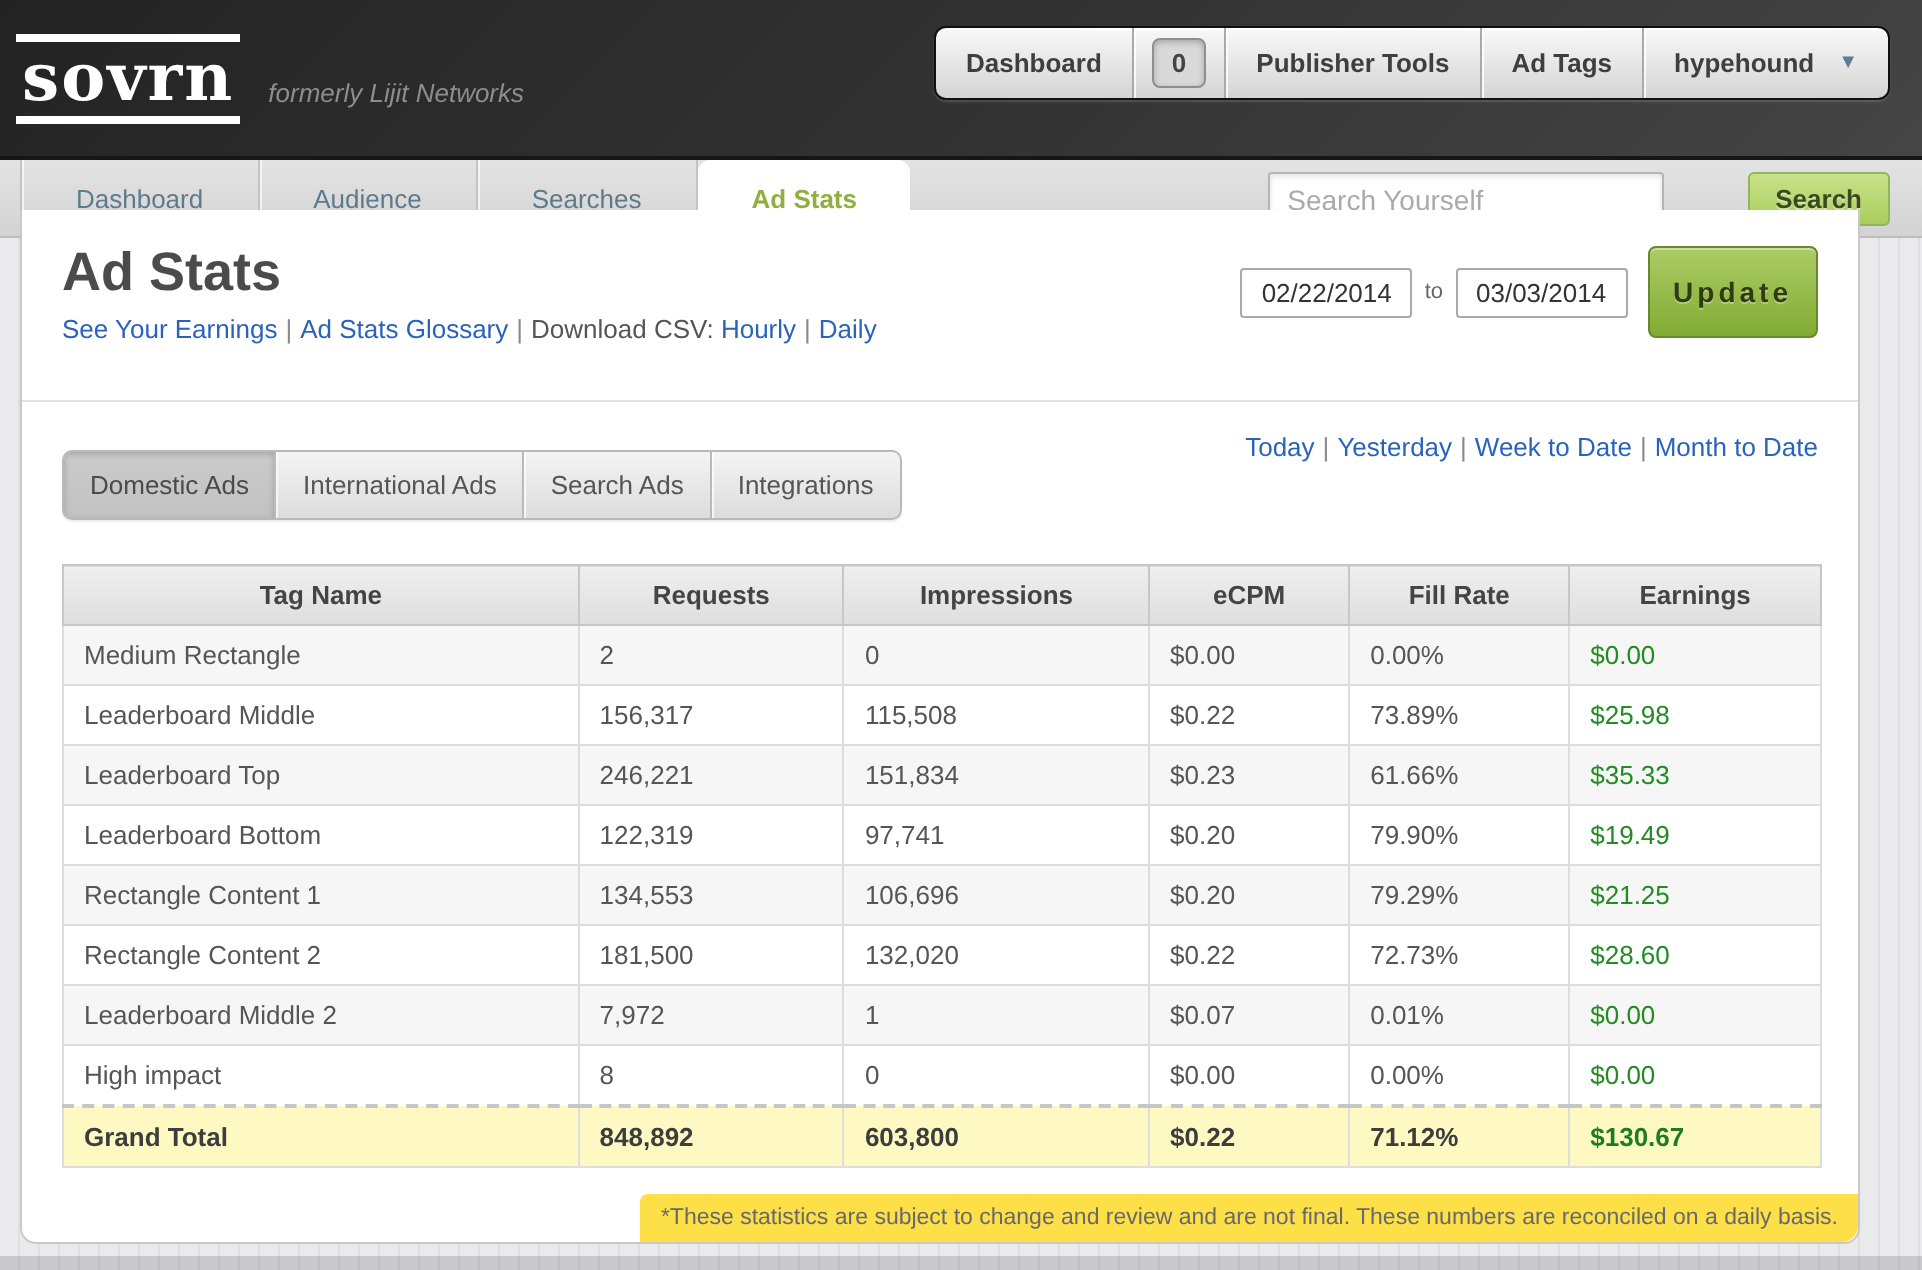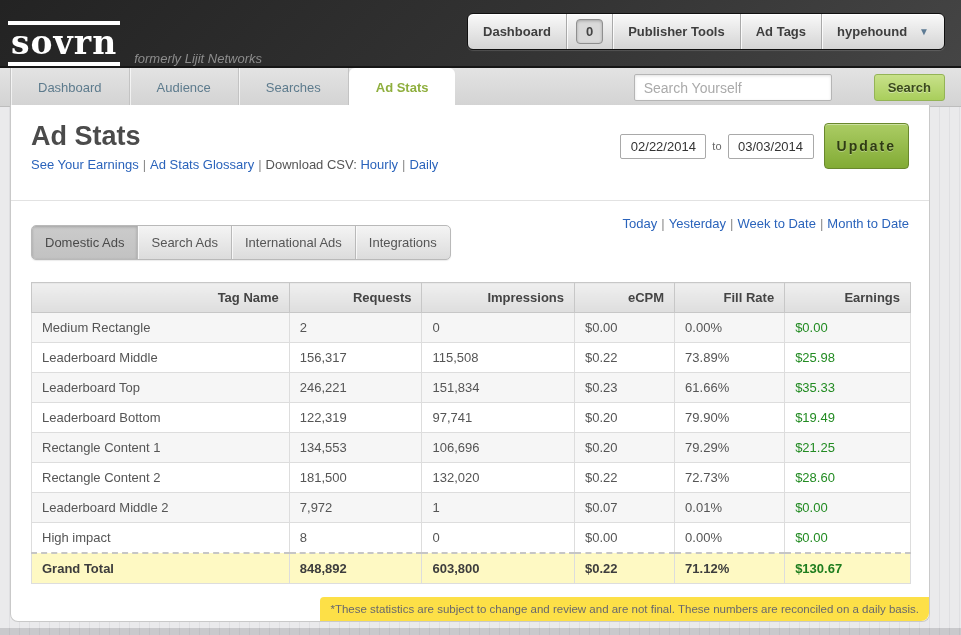--- a/index.html
+++ b/index.html
@@ -4,25 +4,25 @@
 <style>
   * { margin:0; padding:0; box-sizing:border-box; }
   html,body { width:961px; height:635px; overflow:hidden; }
   body {
     font-family:"Liberation Sans", sans-serif;
     background:repeating-linear-gradient(90deg,#eaeaec 0 9px,#dfdfe2 9px 10px);
     position:relative;
   }
   
   .top-header {
-    height:68px;
+    height:80px;
     background:linear-gradient(135deg,#232323 0%,#333333 55%,#454545 100%);
     border-bottom:2px solid #161616;
     position:relative;
-    display:flex; align-items:flex-end;
+    display:flex; align-items:center;
   }
   .logo {
     margin-left:8px;
     display:inline-block;
     font-family:"DejaVu Serif", serif;
     font-weight:bold; font-size:33px; letter-spacing:1px;
     color:#fff; line-height:1;
     border-top:4px solid #fff; border-bottom:4px solid #fff;
     padding:1px 3px 3px;
   }
@@ -135,21 +135,21 @@
   }
   
   .stats-table {
     width:880px; margin:22px 20px 0;
     border-collapse:collapse; font-size:13px;
     border:1px solid #c7c7c7;
   }
   .stats-table th {
     background:linear-gradient(#efefef,#dedede);
     border:1px solid #c7c7c7;
-    padding:7px 10px; text-align:right;
+    padding:7px 10px; text-align:center;
     font-weight:bold; color:#444;
   }
   .stats-table td {
     border:1px solid #ddd;
     padding:7px 10px; color:#555;
   }
   .stats-table tbody tr:nth-child(odd) { background:#f6f6f6; }
   .stats-table tbody tr:nth-child(even) { background:#fff; }
   td.earnings { color:#228b22; }
   tr.grand-total td {
@@ -217,22 +217,22 @@
       <button class="update-btn">Update</button>
     </div>
 
     <div class="quick-links">
       <a>Today</a><span class="sep">|</span><a>Yesterday</a><span class="sep">|</span><a>Week to Date</a><span class="sep">|</span><a>Month to Date</a>
     </div>
   </div>
 
   <div class="subtabs">
     <button class="subtab active">Domestic Ads</button>
+    <button class="subtab">International Ads</button>
     <button class="subtab">Search Ads</button>
-    <button class="subtab">International Ads</button>
     <button class="subtab">Integrations</button>
   </div>
 
   <table class="stats-table">
     <thead>
       <tr>
         <th class="col-name">Tag Name</th>
         <th class="col-req">Requests</th>
         <th class="col-imp">Impressions</th>
         <th class="col-ecpm">eCPM</th>

